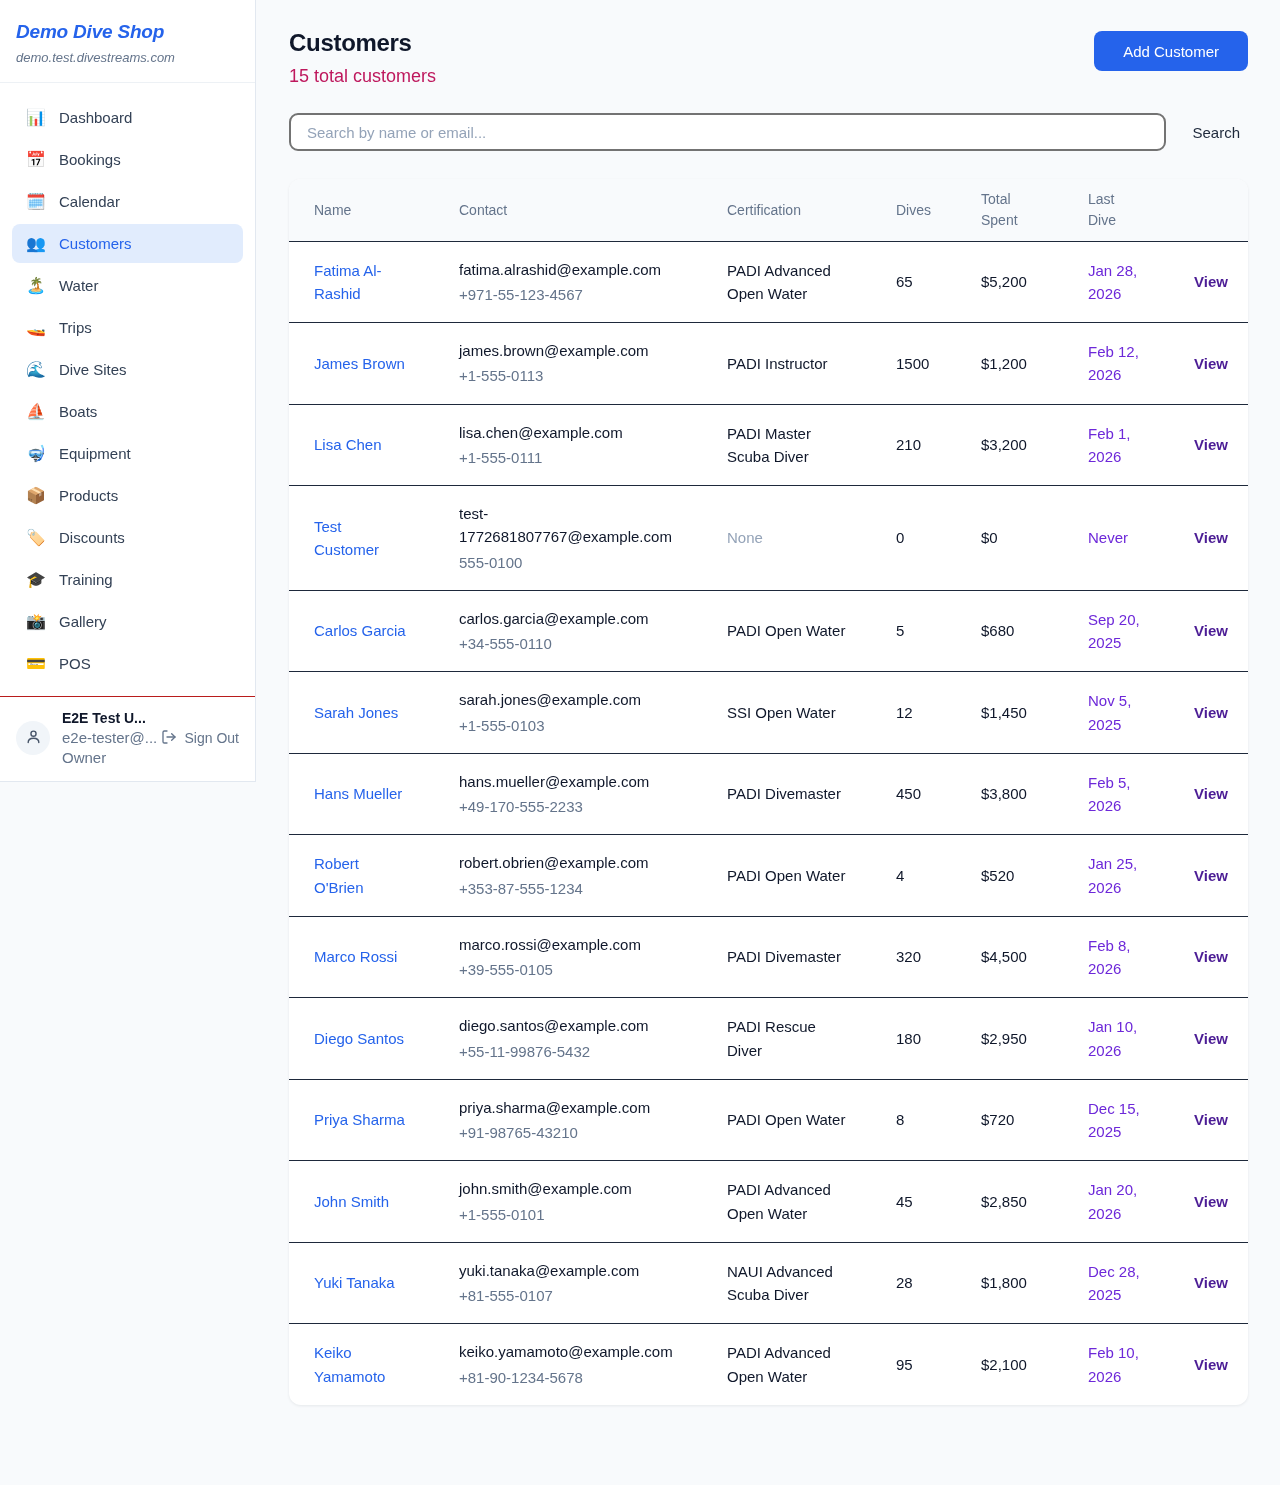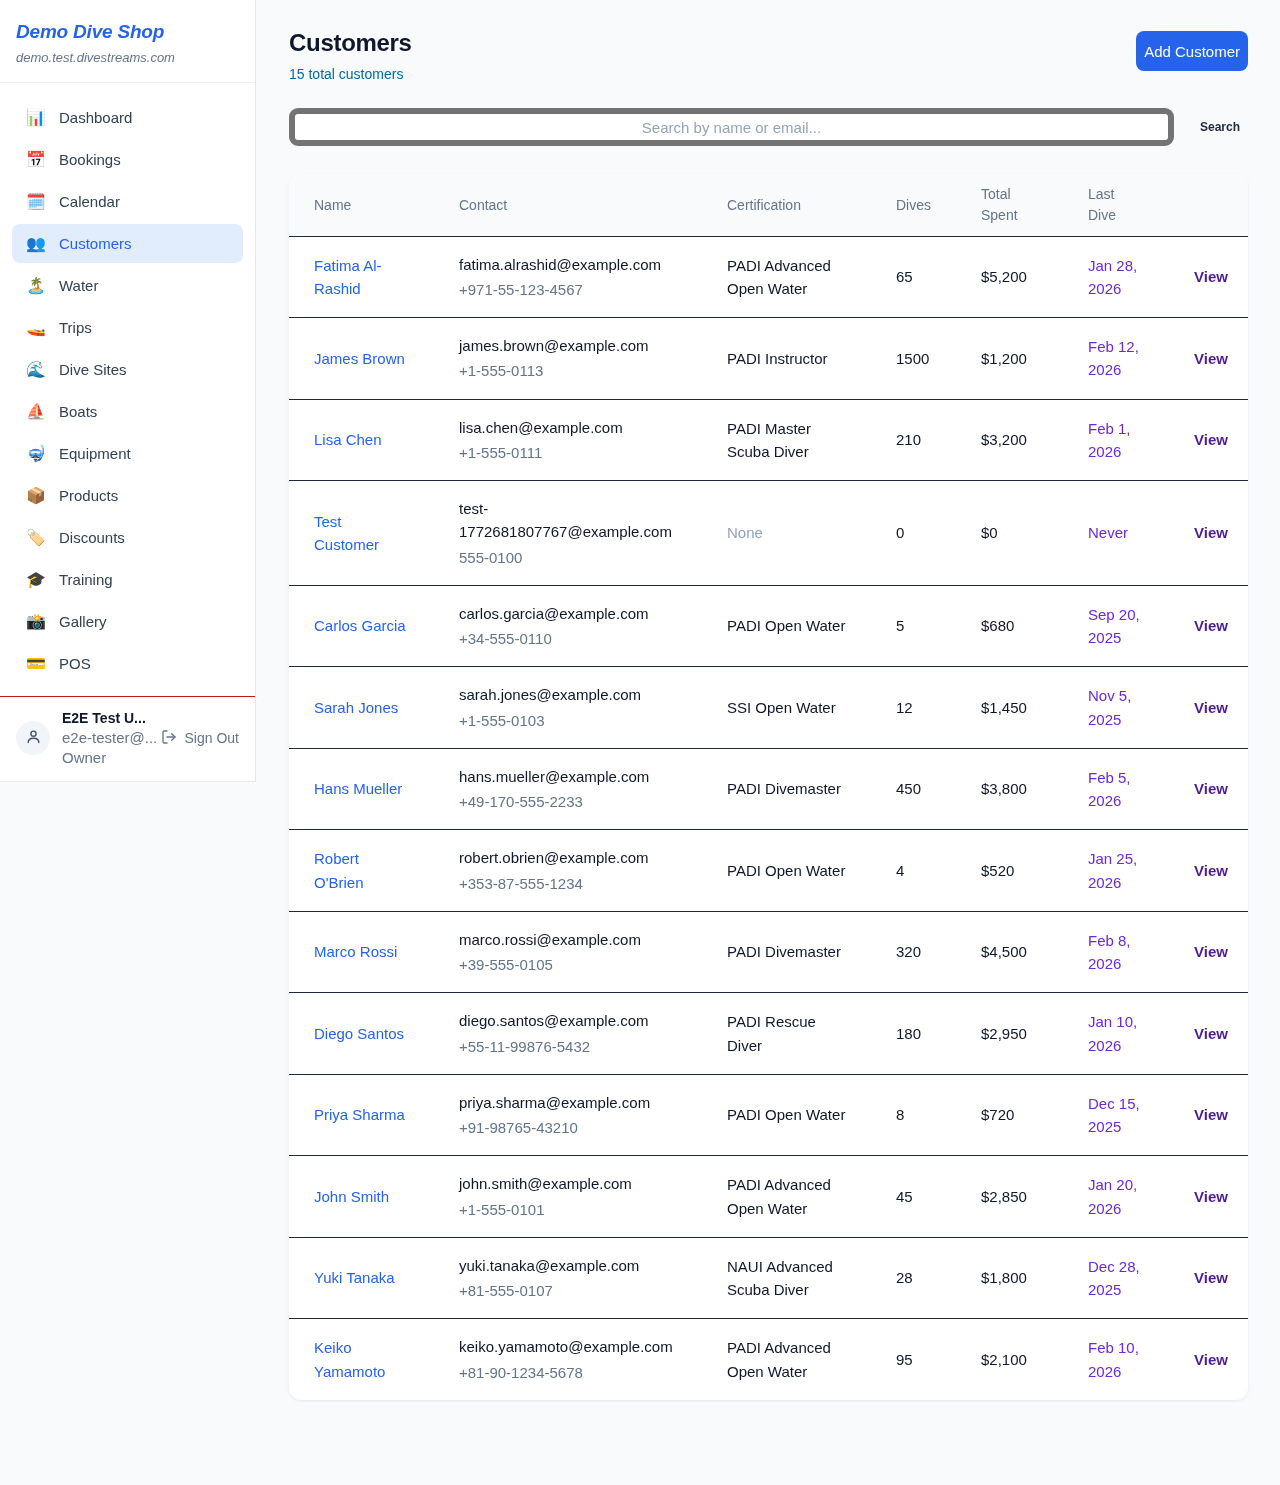--- a/index.html
+++ b/index.html
@@ -37,36 +37,36 @@
   }
   .user-info { flex: 1; min-width: 0; }
   .user-name { font-size: 14px; font-weight: 700; color: #0f172a; white-space: nowrap; }
   .user-email, .user-role { font-size: 15px; color: #64748b; margin-top: 3px; white-space: nowrap; }
   .signout { display: flex; align-items: center; gap: 8px; color: #64748b; font-size: 14px; cursor: pointer; flex: none; }
 
   
   .main { flex: 1; min-width: 0; padding: 29px 32px 40px 33px; }
   .page-header { display: flex; justify-content: space-between; align-items: flex-start; }
   .page-title { font-size: 24px; font-weight: 700; letter-spacing: -0.3px; }
-  .page-subtitle { margin-top: 9px; font-size: 14px; color: #0369a1; }
+  .page-subtitle { margin-top: 9px; font-size: 18px; color: #be185d; }
   .add-btn {
     background: #2563eb; color: #fff; font-size: 15px; font-weight: 500;
     font-family: inherit; border: none; border-radius: 8px;
-    height: 40px; padding: 0 8px; margin-top: 2px; cursor: pointer;
+    height: 40px; padding: 0 29px; margin-top: 2px; cursor: pointer;
   }
   .search-row { display: flex; align-items: center; gap: 26px; margin-top: 26px; }
   .search-input {
     flex: 1; height: 38px; background: #fff; color: #0f172a;
-    border: 6px solid #737373; border-radius: 9px;
-    padding: 0 16px; font-size: 15px; font-family: inherit; outline: none; text-align: center;
+    border: 2px solid #737373; border-radius: 9px;
+    padding: 0 16px; font-size: 15px; font-family: inherit; outline: none;
   }
   .search-input::placeholder { color: #94a3b8; }
   .search-btn {
     background: none; border: none; font-family: inherit;
-    font-size: 12px; font-weight: 700; color: #1e293b; cursor: pointer; padding: 0 8px 0 0;
+    font-size: 15px; font-weight: 400; color: #1e293b; cursor: pointer; padding: 0 8px 0 0;
   }
 
   
   .table-card {
     margin-top: 28px; background: #fff; border-radius: 12px;
     box-shadow: 0 1px 3px rgba(15,23,42,0.08); overflow: hidden;
   }
   table { width: 100%; border-collapse: collapse; table-layout: fixed; }
   thead th {
     background: #f8fafc; text-align: left; font-size: 14px; font-weight: 500;

